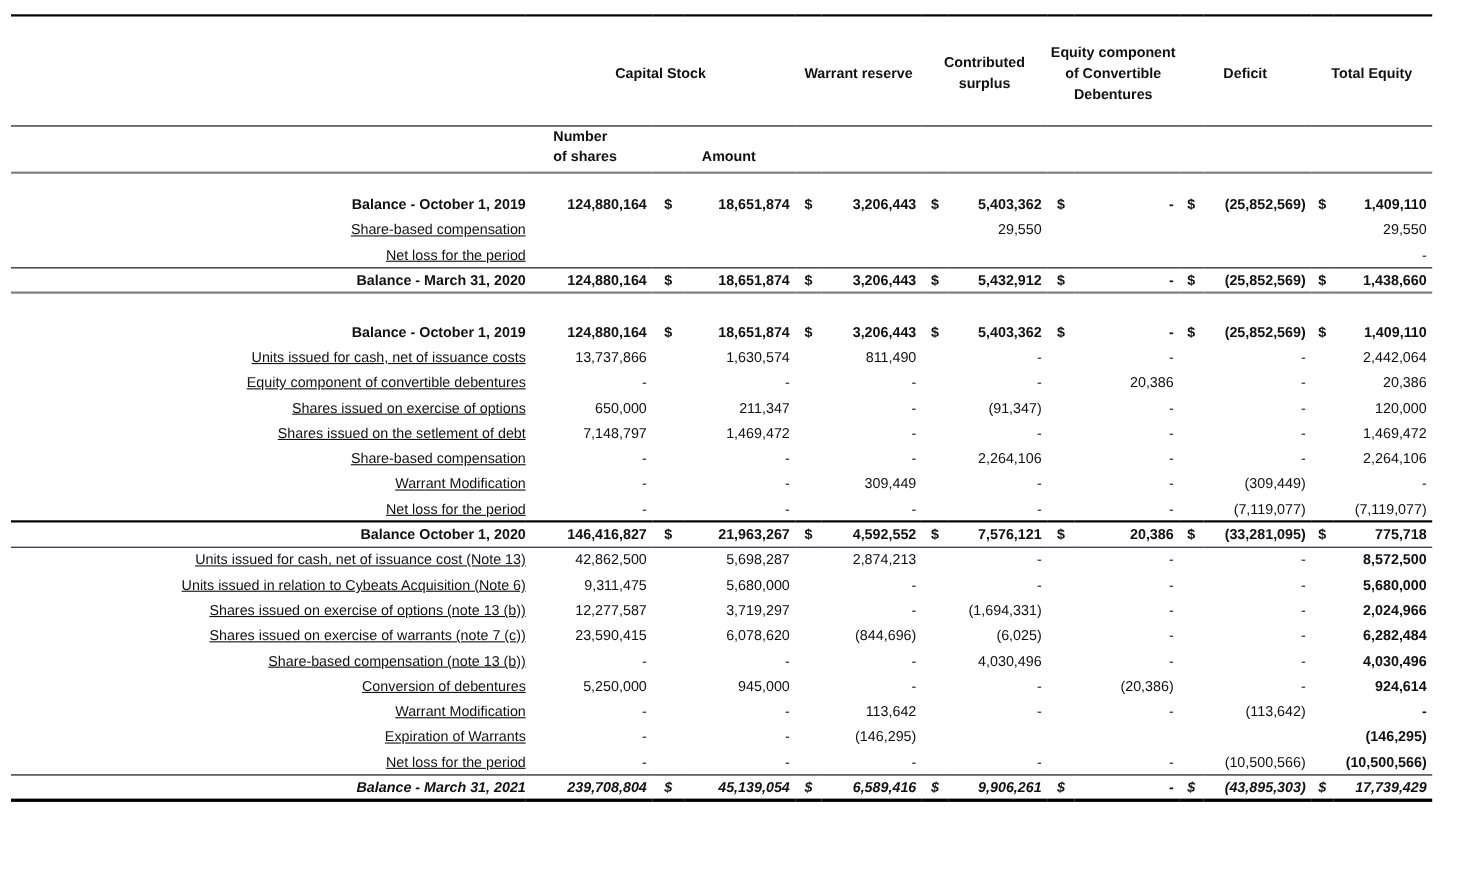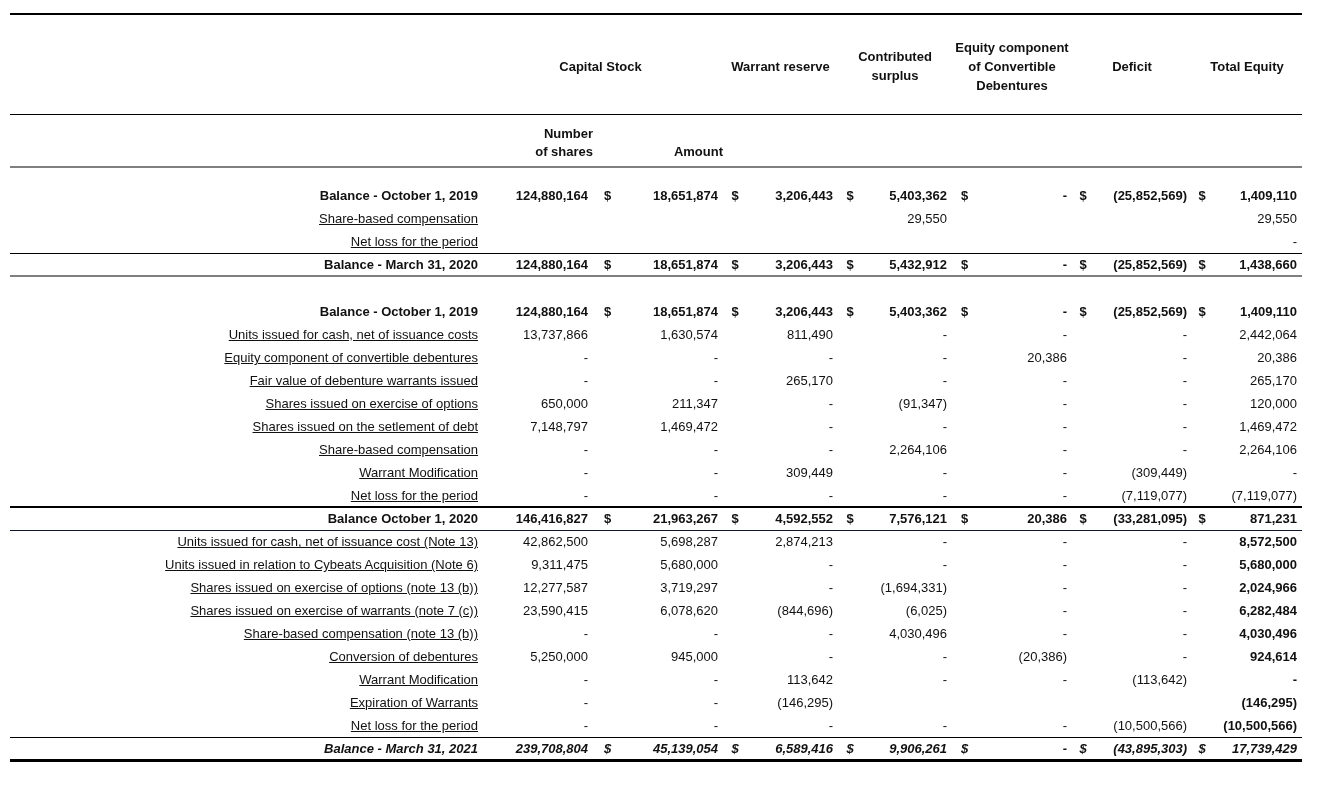--- a/index.html
+++ b/index.html
@@ -30,25 +30,24 @@
     font-weight: bold;
     text-align: center;
     vertical-align: middle;
     white-space: normal;
     line-height: 19px;
     height: 100px;
     padding-top: 4px;
   }
   td.subhead {
     font-weight: bold;
-    height: 53px;
+    height: 43px;
     vertical-align: bottom;
     padding-bottom: 5px;
     line-height: 18px;
-    text-align: right;
   }
   td.subhead.shares { padding-left: 25px; }
   td.subhead.amount { padding-left: 16px; }
   
   td.label { text-align: right; padding-left: 4px; }
   td.label.indent { padding-left: 28px; text-decoration: underline; }
   td.num { text-align: right; padding-right: 5px; }
   td.dol { text-align: center; }
   tr.balance td { font-weight: bold; }
   td.boldcell { font-weight: bold; }
@@ -215,36 +214,20 @@
           <td class="dol"></td>
           <td class="num">-</td>
           <td class="dol"></td>
           <td class="num">20,386</td>
           <td class="dol"></td>
           <td class="num">-</td>
           <td class="dol"></td>
           <td class="num">20,386</td>
         </tr>
         <tr class="">
-          <td class="label indent">Fair value of debenture warrants issued</td>
-          <td class="num">-</td>
-          <td class="dol"></td>
-          <td class="num">-</td>
-          <td class="dol"></td>
-          <td class="num">265,170</td>
-          <td class="dol"></td>
-          <td class="num">-</td>
-          <td class="dol"></td>
-          <td class="num">-</td>
-          <td class="dol"></td>
-          <td class="num">-</td>
-          <td class="dol"></td>
-          <td class="num">265,170</td>
-        </tr>
-        <tr class="">
           <td class="label indent">Shares issued on exercise of options</td>
           <td class="num">650,000</td>
           <td class="dol"></td>
           <td class="num">211,347</td>
           <td class="dol"></td>
           <td class="num">-</td>
           <td class="dol"></td>
           <td class="num">(91,347)</td>
           <td class="dol"></td>
           <td class="num">-</td>
@@ -324,21 +307,21 @@
           <td class="num">21,963,267</td>
           <td class="dol">$</td>
           <td class="num">4,592,552</td>
           <td class="dol">$</td>
           <td class="num">7,576,121</td>
           <td class="dol">$</td>
           <td class="num">20,386</td>
           <td class="dol">$</td>
           <td class="num">(33,281,095)</td>
           <td class="dol">$</td>
-          <td class="num">871,231</td>
+          <td class="num">775,718</td>
         </tr>
         <tr class="">
           <td class="label indent">Units issued for cash, net of issuance cost (Note 13)</td>
           <td class="num">42,862,500</td>
           <td class="dol"></td>
           <td class="num">5,698,287</td>
           <td class="dol"></td>
           <td class="num">2,874,213</td>
           <td class="dol"></td>
           <td class="num">-</td>

